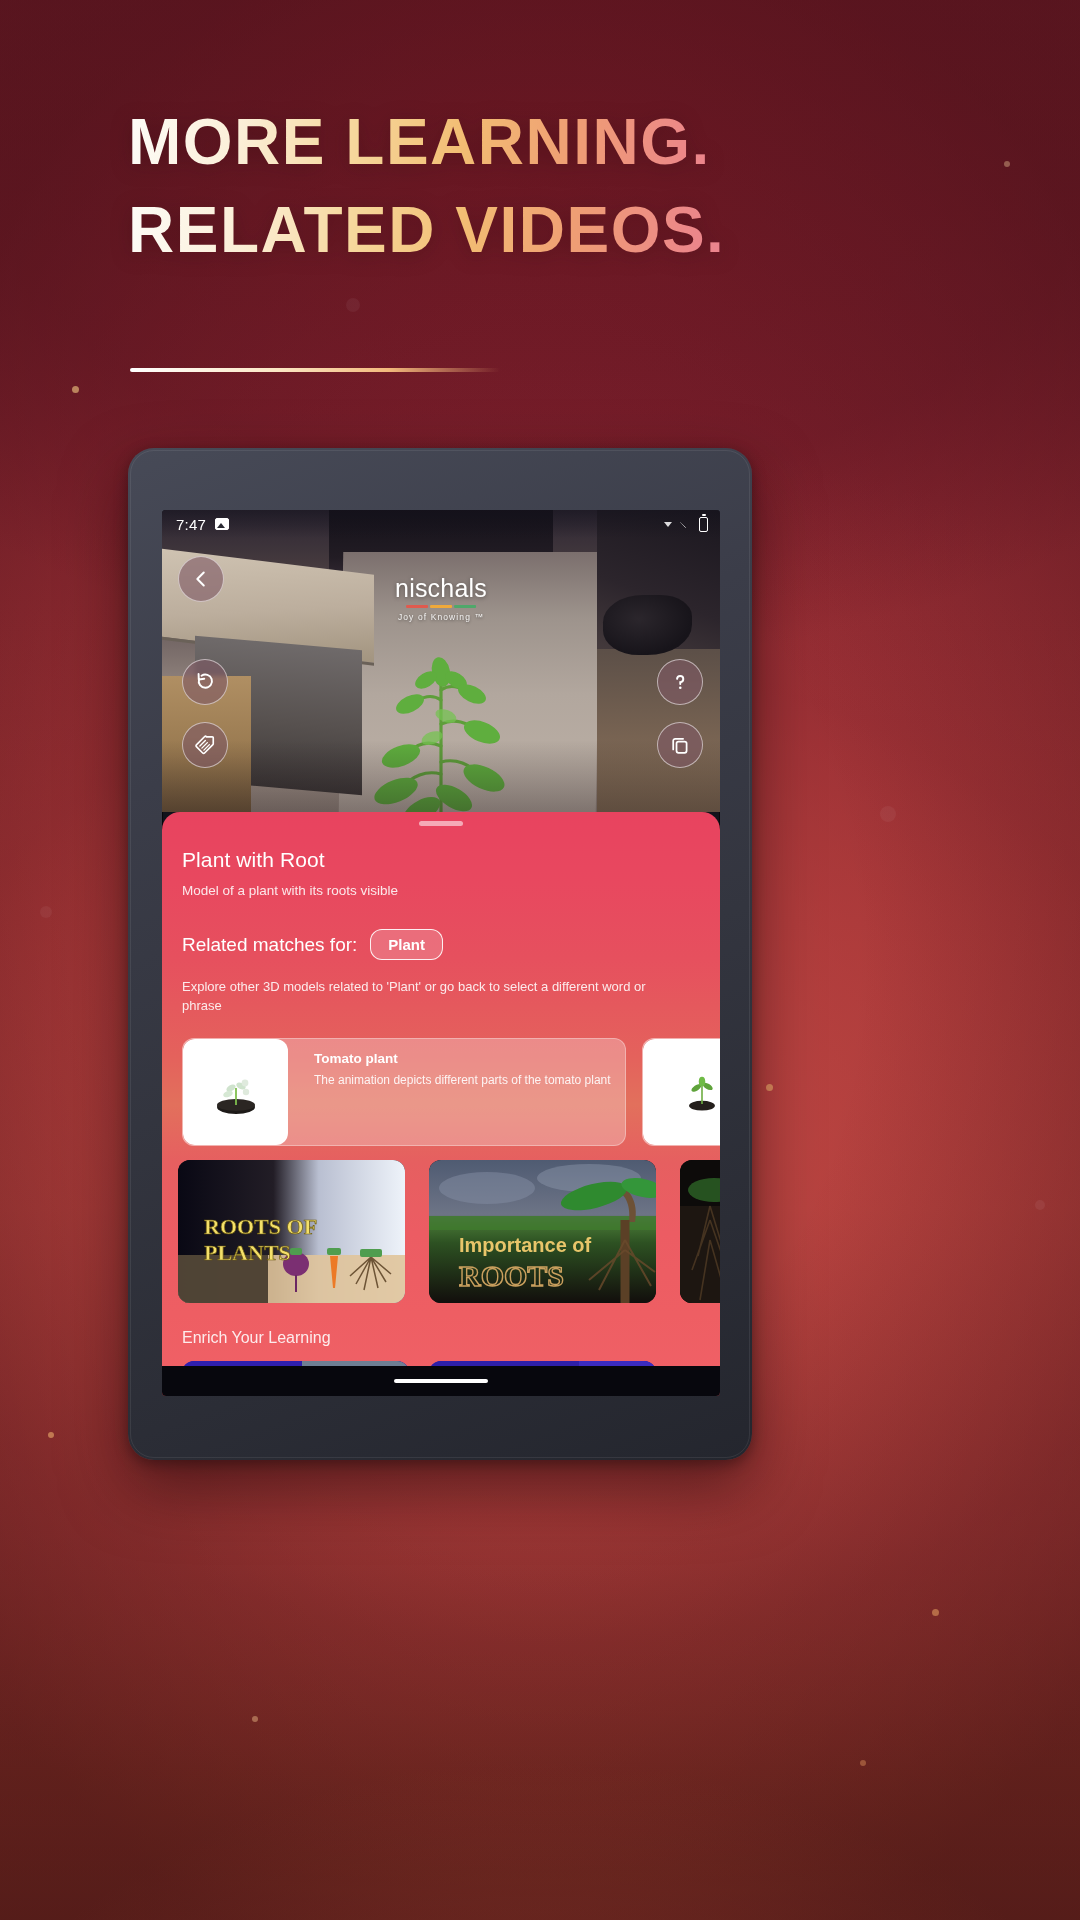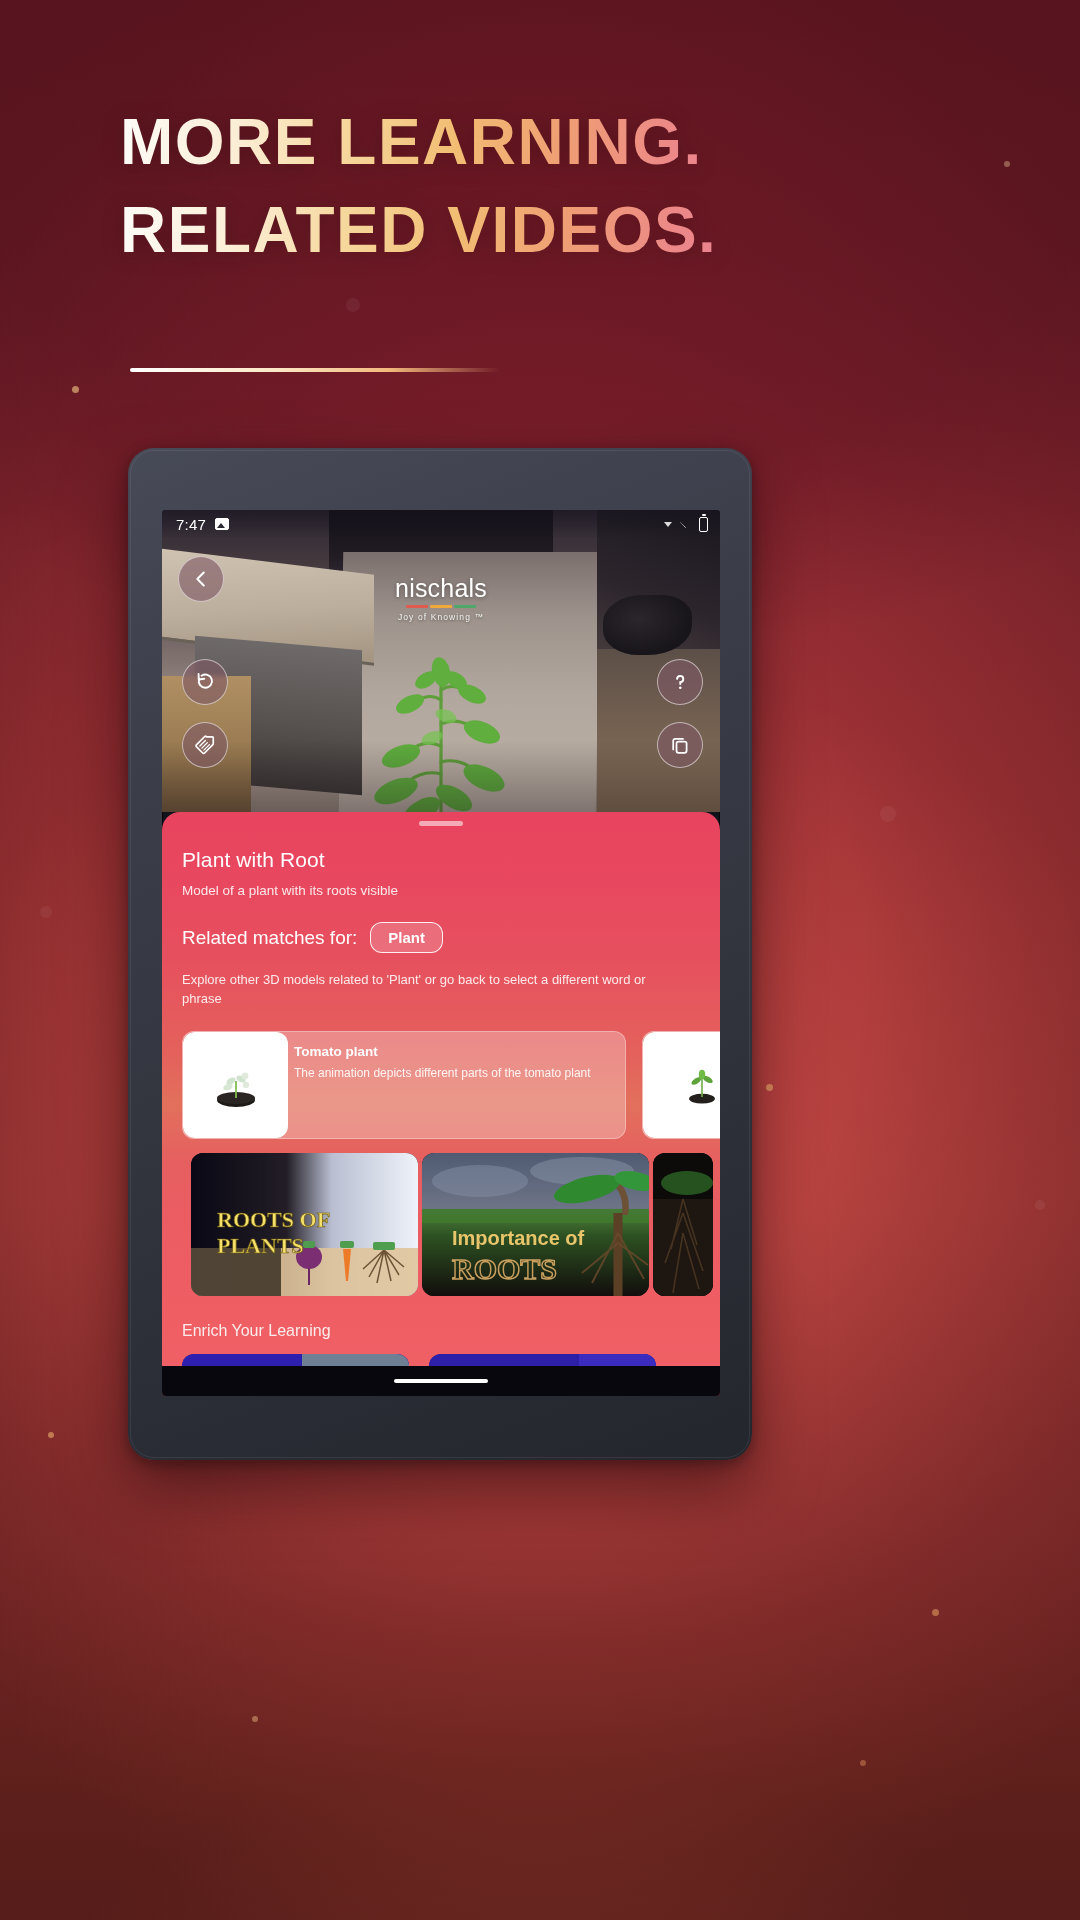--- a/index.html
+++ b/index.html
@@ -23,21 +23,21 @@
     position:absolute; inset:0;
     background:radial-gradient(ellipse 760px 1060px at 50% 50%, rgba(0,0,0,0) 42%, rgba(60,12,18,0.45) 100%);
     pointer-events:none;
   }
   .sparkles { position:absolute; inset:0; pointer-events:none; }
   .sp { position:absolute; border-radius:50%; }
 
   
   .headline {
     position:absolute;
-    left:120px; top:98px;
+    left:128px; top:98px;
     width:840px;
   }
   .headline .hl-line {
     font-size:64px;
     font-weight:bold;
     letter-spacing:1.5px;
     line-height:88px;
     white-space:nowrap;
     background:linear-gradient(95deg,
         #fdfcf8 0%,
@@ -223,21 +223,21 @@
   }
   .grabber {
     width:44px; height:5px; border-radius:3px;
     background:rgba(255,255,255,0.55);
     margin:9px auto 0;
   }
   .sheet-pad { padding:22px 20px 0 20px; }
   .model-title { font-size:21px; font-weight:400; letter-spacing:0.1px; }
   .model-sub { font-size:13.5px; color:rgba(255,255,255,0.87); margin-top:11px; }
   .matches-row {
-    display:flex; align-items:center; gap:13px; margin-top:24px;
+    display:flex; align-items:center; gap:13px; margin-top:31px;
   }
   .matches-label { font-size:19px; font-weight:400; }
   .chip {
     padding:6px 17px; border-radius:12px;
     border:1.6px solid rgba(255,255,255,0.9);
     background:rgba(255,255,255,0.18);
     font-size:15px; font-weight:700; color:#fff;
   }
   .explore { font-size:13px; color:rgba(255,255,255,0.88); margin-top:18px; line-height:1.45; max-width:490px; }
 
@@ -250,27 +250,27 @@
     height:108px; background:rgba(255,255,255,0.28);
     border:1px solid rgba(255,255,255,0.32);
   }
   .match-card.primary { width:444px; }
   .match-card.peek { width:120px; }
   .match-thumb {
     width:105px; height:100%; background:#fff;
     display:flex; align-items:center; justify-content:center; flex:0 0 auto;
     border-radius:12px;
   }
-  .match-body { padding:12px 14px 0 6px; }
+  .match-body { padding:12px 14px 0 26px; }
   .match-name { font-size:13.5px; font-weight:700; }
   .match-desc { font-size:12px; color:rgba(255,255,255,0.9); margin-top:6px; line-height:1.4; }
 
   
   .sec-title { font-size:16px; padding:0 20px; margin-top:24px; color:#fff; }
-  .vid-row { display:flex; gap:4px; padding-left:29px; margin-top:14px; }
+  .vid-row { display:flex; gap:24px; padding-left:16px; margin-top:14px; }
   .vid-card {
     flex:0 0 auto; width:227px; height:143px; border-radius:12px; overflow:hidden;
     position:relative; background:#0b0a14;
   }
   .vid-card.peek { width:60px; }
   .sec-title.dim { color:rgba(255,255,255,0.88); margin-top:26px; }
   .enrich-row { display:flex; gap:20px; padding-left:20px; margin-top:14px; }
   .enrich-card {
     flex:0 0 auto; width:227px; height:60px; border-radius:12px 12px 0 0; overflow:hidden;
     background:linear-gradient(180deg,#2b1fa8 0%,#3420b8 60%,#2d1b9e 100%);

